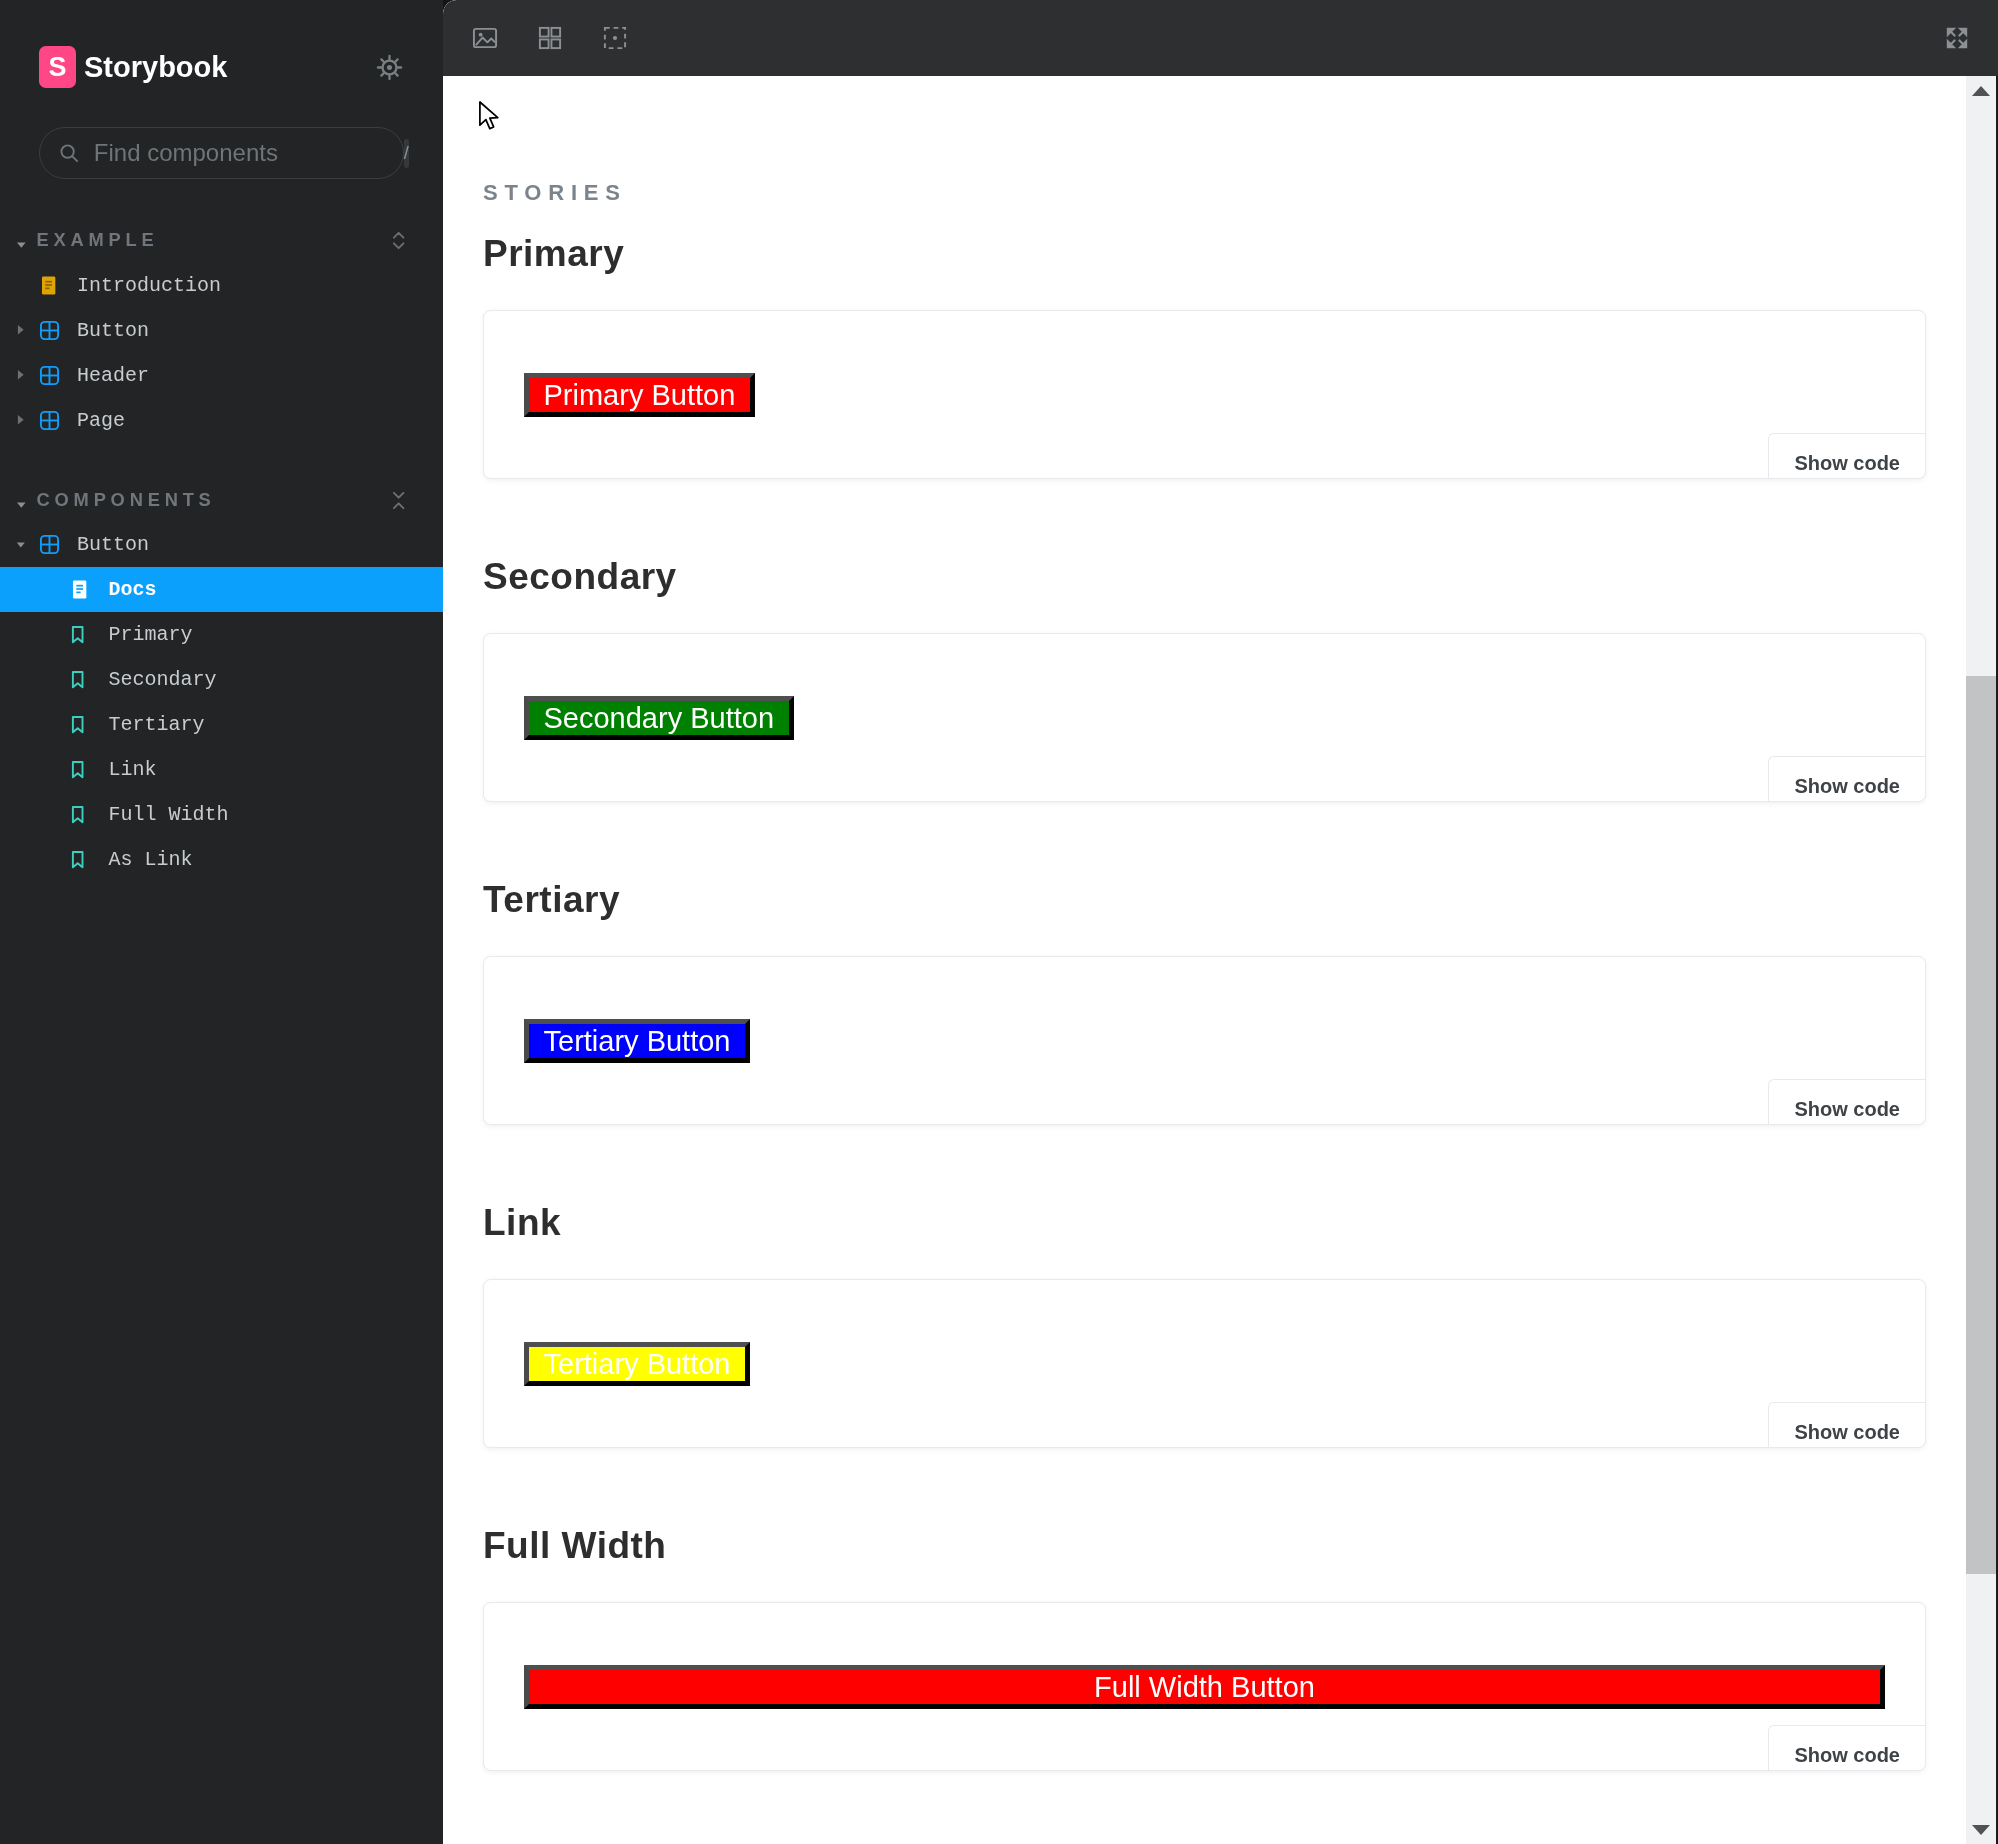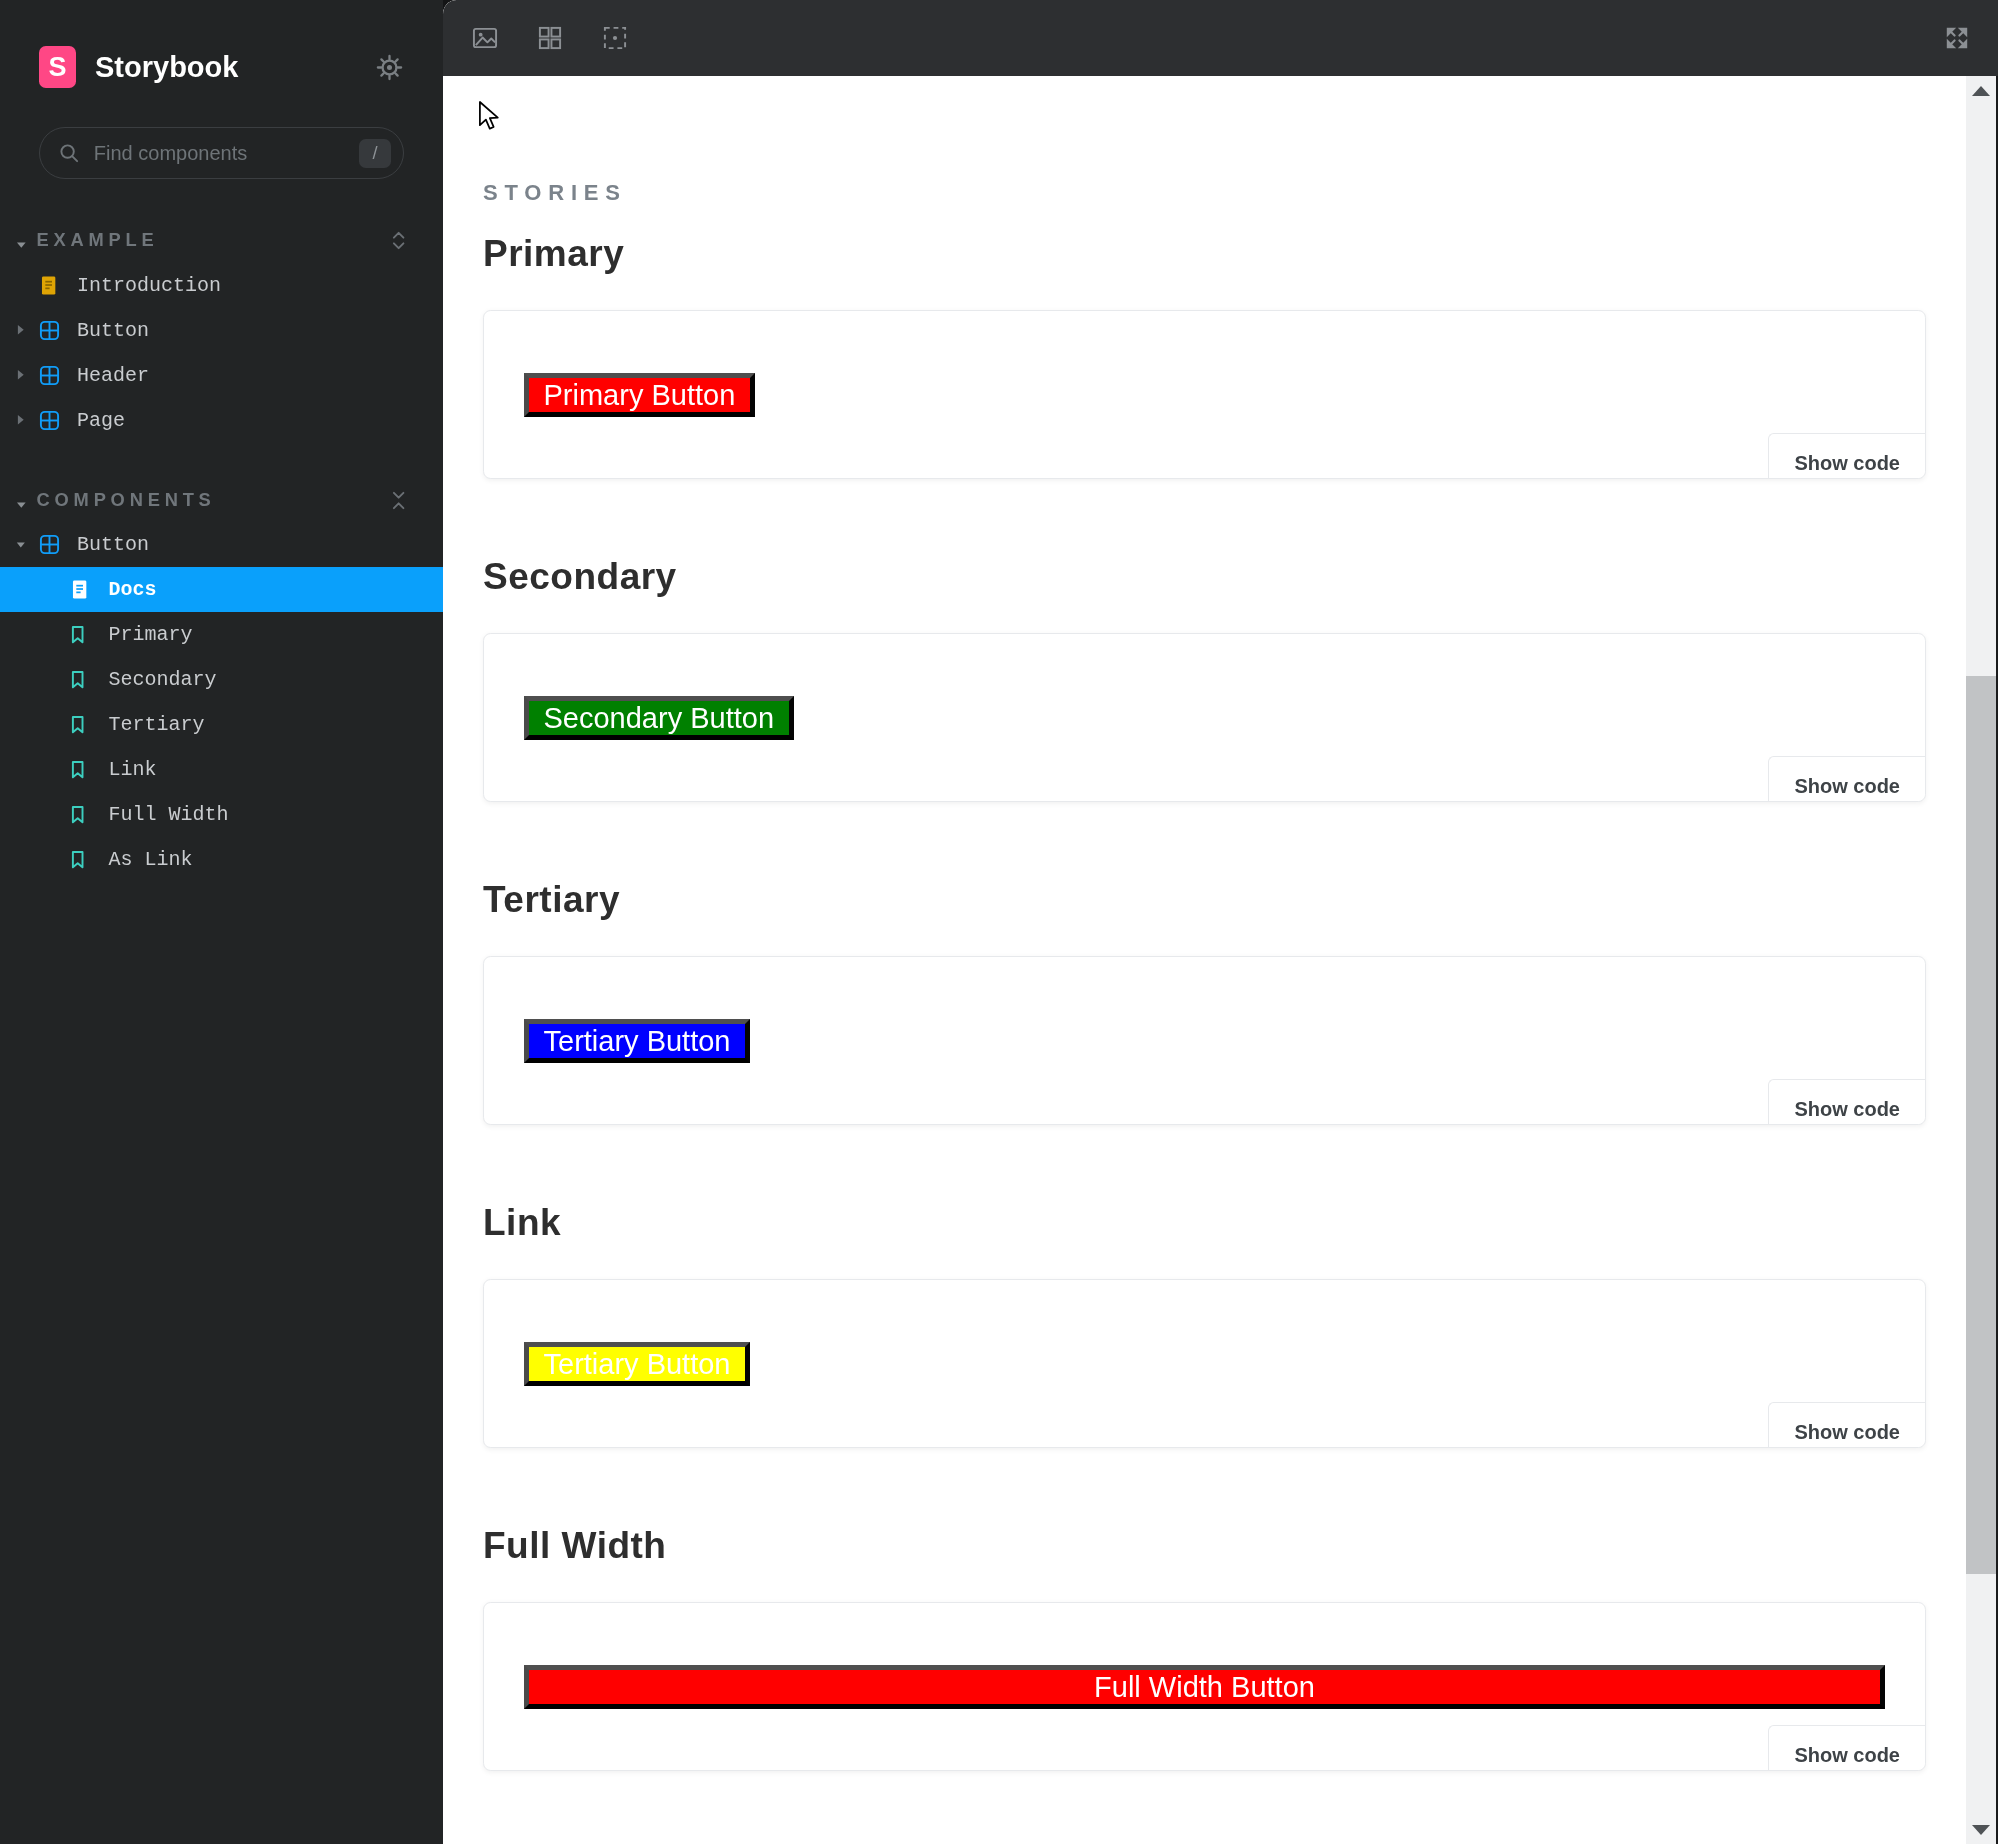--- a/index.html
+++ b/index.html
@@ -7,28 +7,28 @@
     font-family: "Liberation Sans", sans-serif; background: #141516; }
   .app { position: relative; width: 1999px; height: 1844px; }
 
   
   .sidebar { position: absolute; left: 0; top: 0; width: 443px; height: 1844px;
     background: #222425; color: #c9cccf; }
   .logo-row { display: flex; align-items: center; padding: 46px 39px 0 39px; }
   .logo-badge { width: 37px; height: 42px; border-radius: 6.8px; background: #FF4785;
     color: #fff; font-weight: 800; font-size: 27px; display: flex; align-items: center;
     justify-content: center; }
-  .logo-title { color: #fff; font-size: 29px; font-weight: 800; margin-left: 19px; flex: 1; }
+  .logo-title { color: #fff; font-size: 29px; font-weight: 800; margin-left: 8px; flex: 1; }
   .gear { width: 29px; height: 29px; }
 
   .search-box { margin: 39px 39px 0 39px; height: 52px; border: 1px solid #3b3e41;
     border-radius: 26px; display: flex; align-items: center; padding: 0 11.6px 0 19.3px; }
   .search-box .mag { width: 21px; height: 21px; }
   .search-input { flex: 1; background: transparent; border: none; outline: none;
-    color: #9aa0a4; font-size: 20px; padding: 0 0 0 13.5px; font-family: inherit; }
+    color: #9aa0a4; font-size: 24px; padding: 0 0 0 13.5px; font-family: inherit; }
   .search-input::placeholder { color: #6e7478; }
   .slash-badge { width: 35px; height: 29px; background: #36393c; border-radius: 6.8px;
     color: #8d9296; font-size: 18.3px; display: flex; align-items: center; justify-content: center; }
 
   .tree { margin-top: 43px; }
   .tree-section { margin-bottom: 39px; }
   .section-head { display: flex; align-items: flex-end; height: 29px; padding: 0 35px 0 15.4px; }
   .section-caret { width: 13.5px; margin-right: 7.7px; display: flex; }
   .section-label { color: #70767b; font-size: 18.3px; font-weight: 700; letter-spacing: 4.8px; flex: 1; }
   .section-action { width: 19.3px; height: 21px; }

